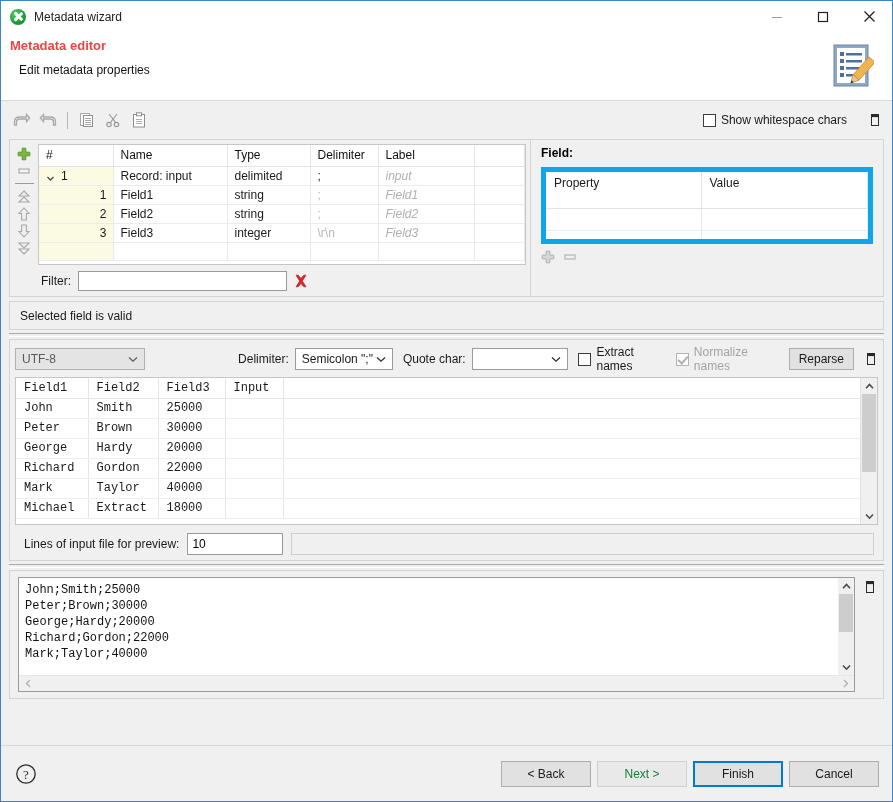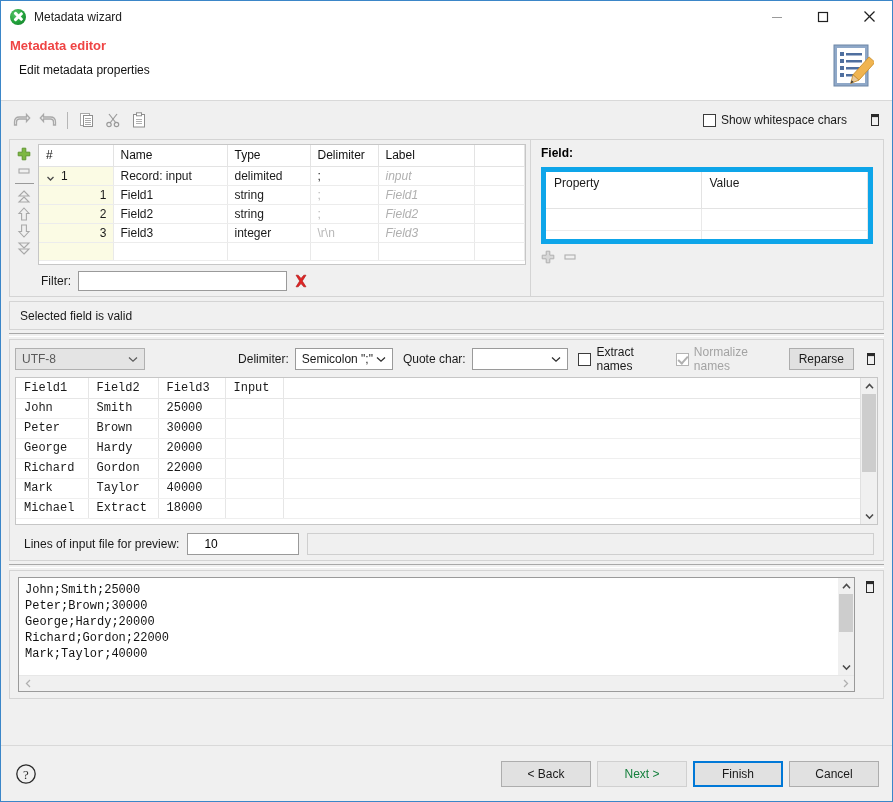--- a/index.html
+++ b/index.html
@@ -509,28 +509,28 @@
     background: #cdcdcd;
   }
   .lines-row {
     flex: 0 0 auto;
     display: flex;
     align-items: center;
     gap: 8px;
     padding: 8px 0 0 9px;
   }
   .num-input {
-    width: 112px;
+    width: 96px;
     height: 22px;
     border: 1px solid #9a9a9a;
     background: #ffffff;
     box-sizing: border-box;
     font-family: "Liberation Sans", sans-serif;
     font-size: 12px;
-    padding: 0 16px;
+    padding: 0 4px;
   }
   .flat-field {
     flex: 1 1 auto;
     height: 22px;
     border: 1px solid #cfcfcf;
     background: #f0f0f0;
     box-sizing: border-box;
     margin-right: 4px;
   }
 

